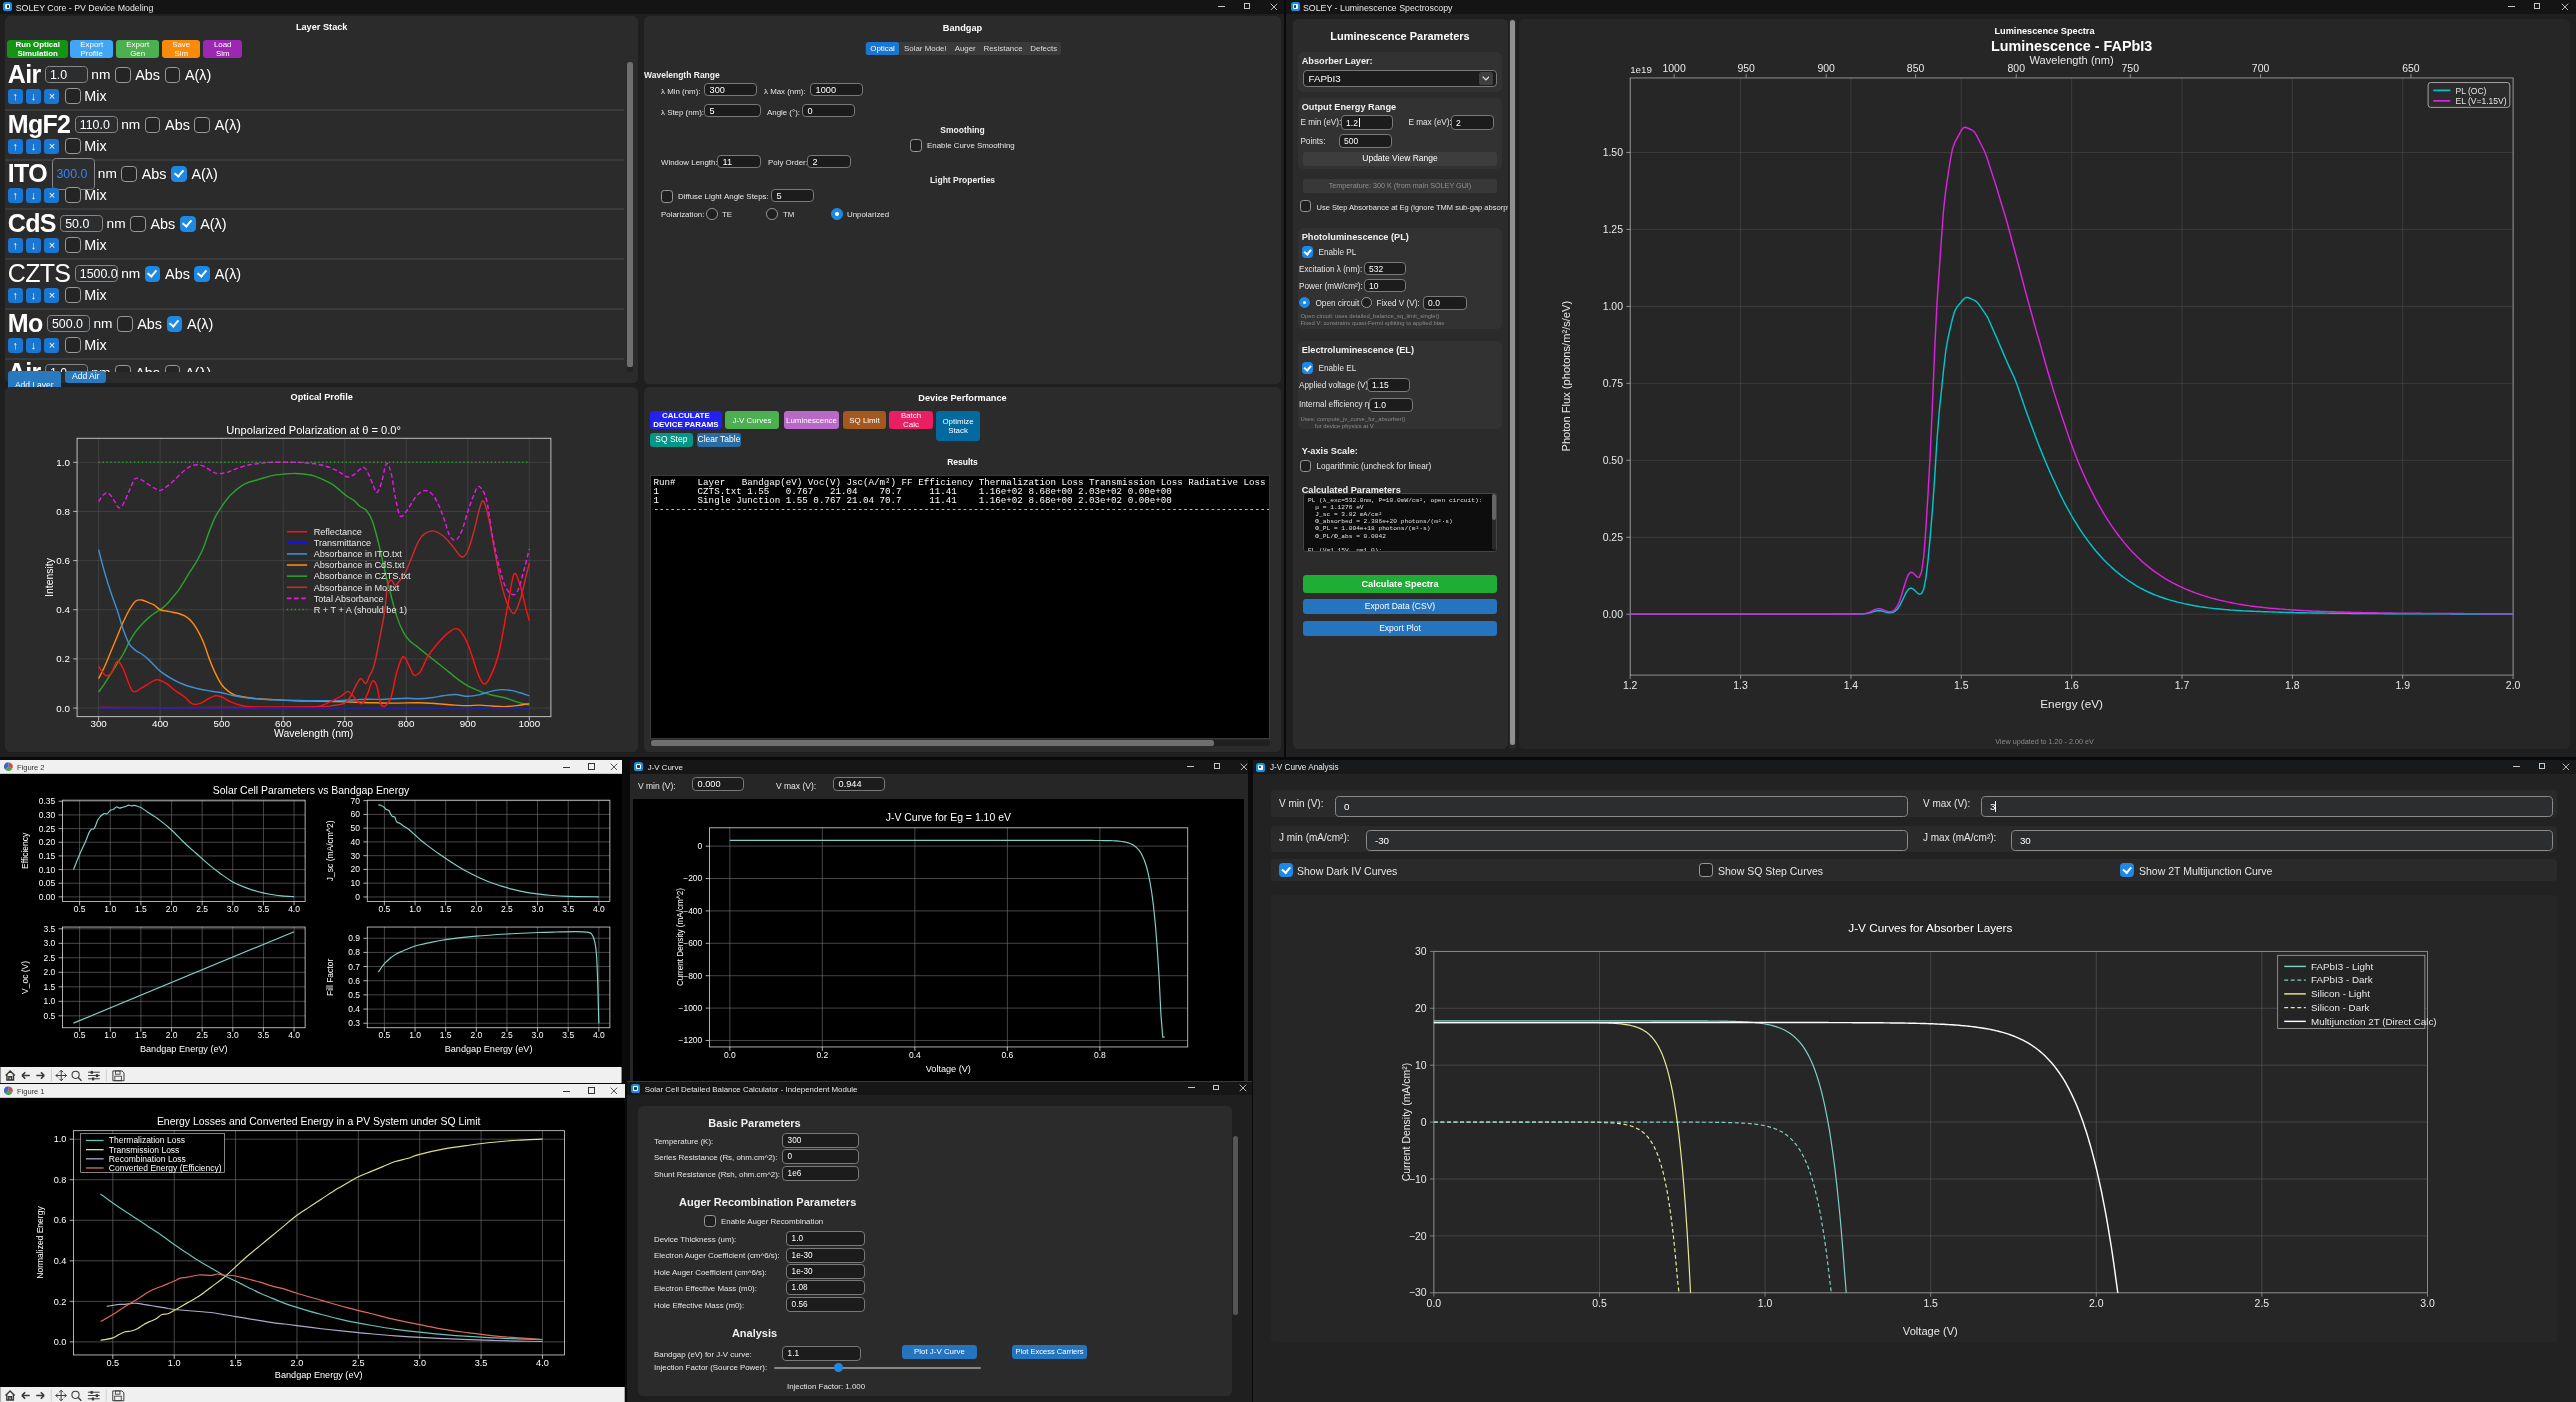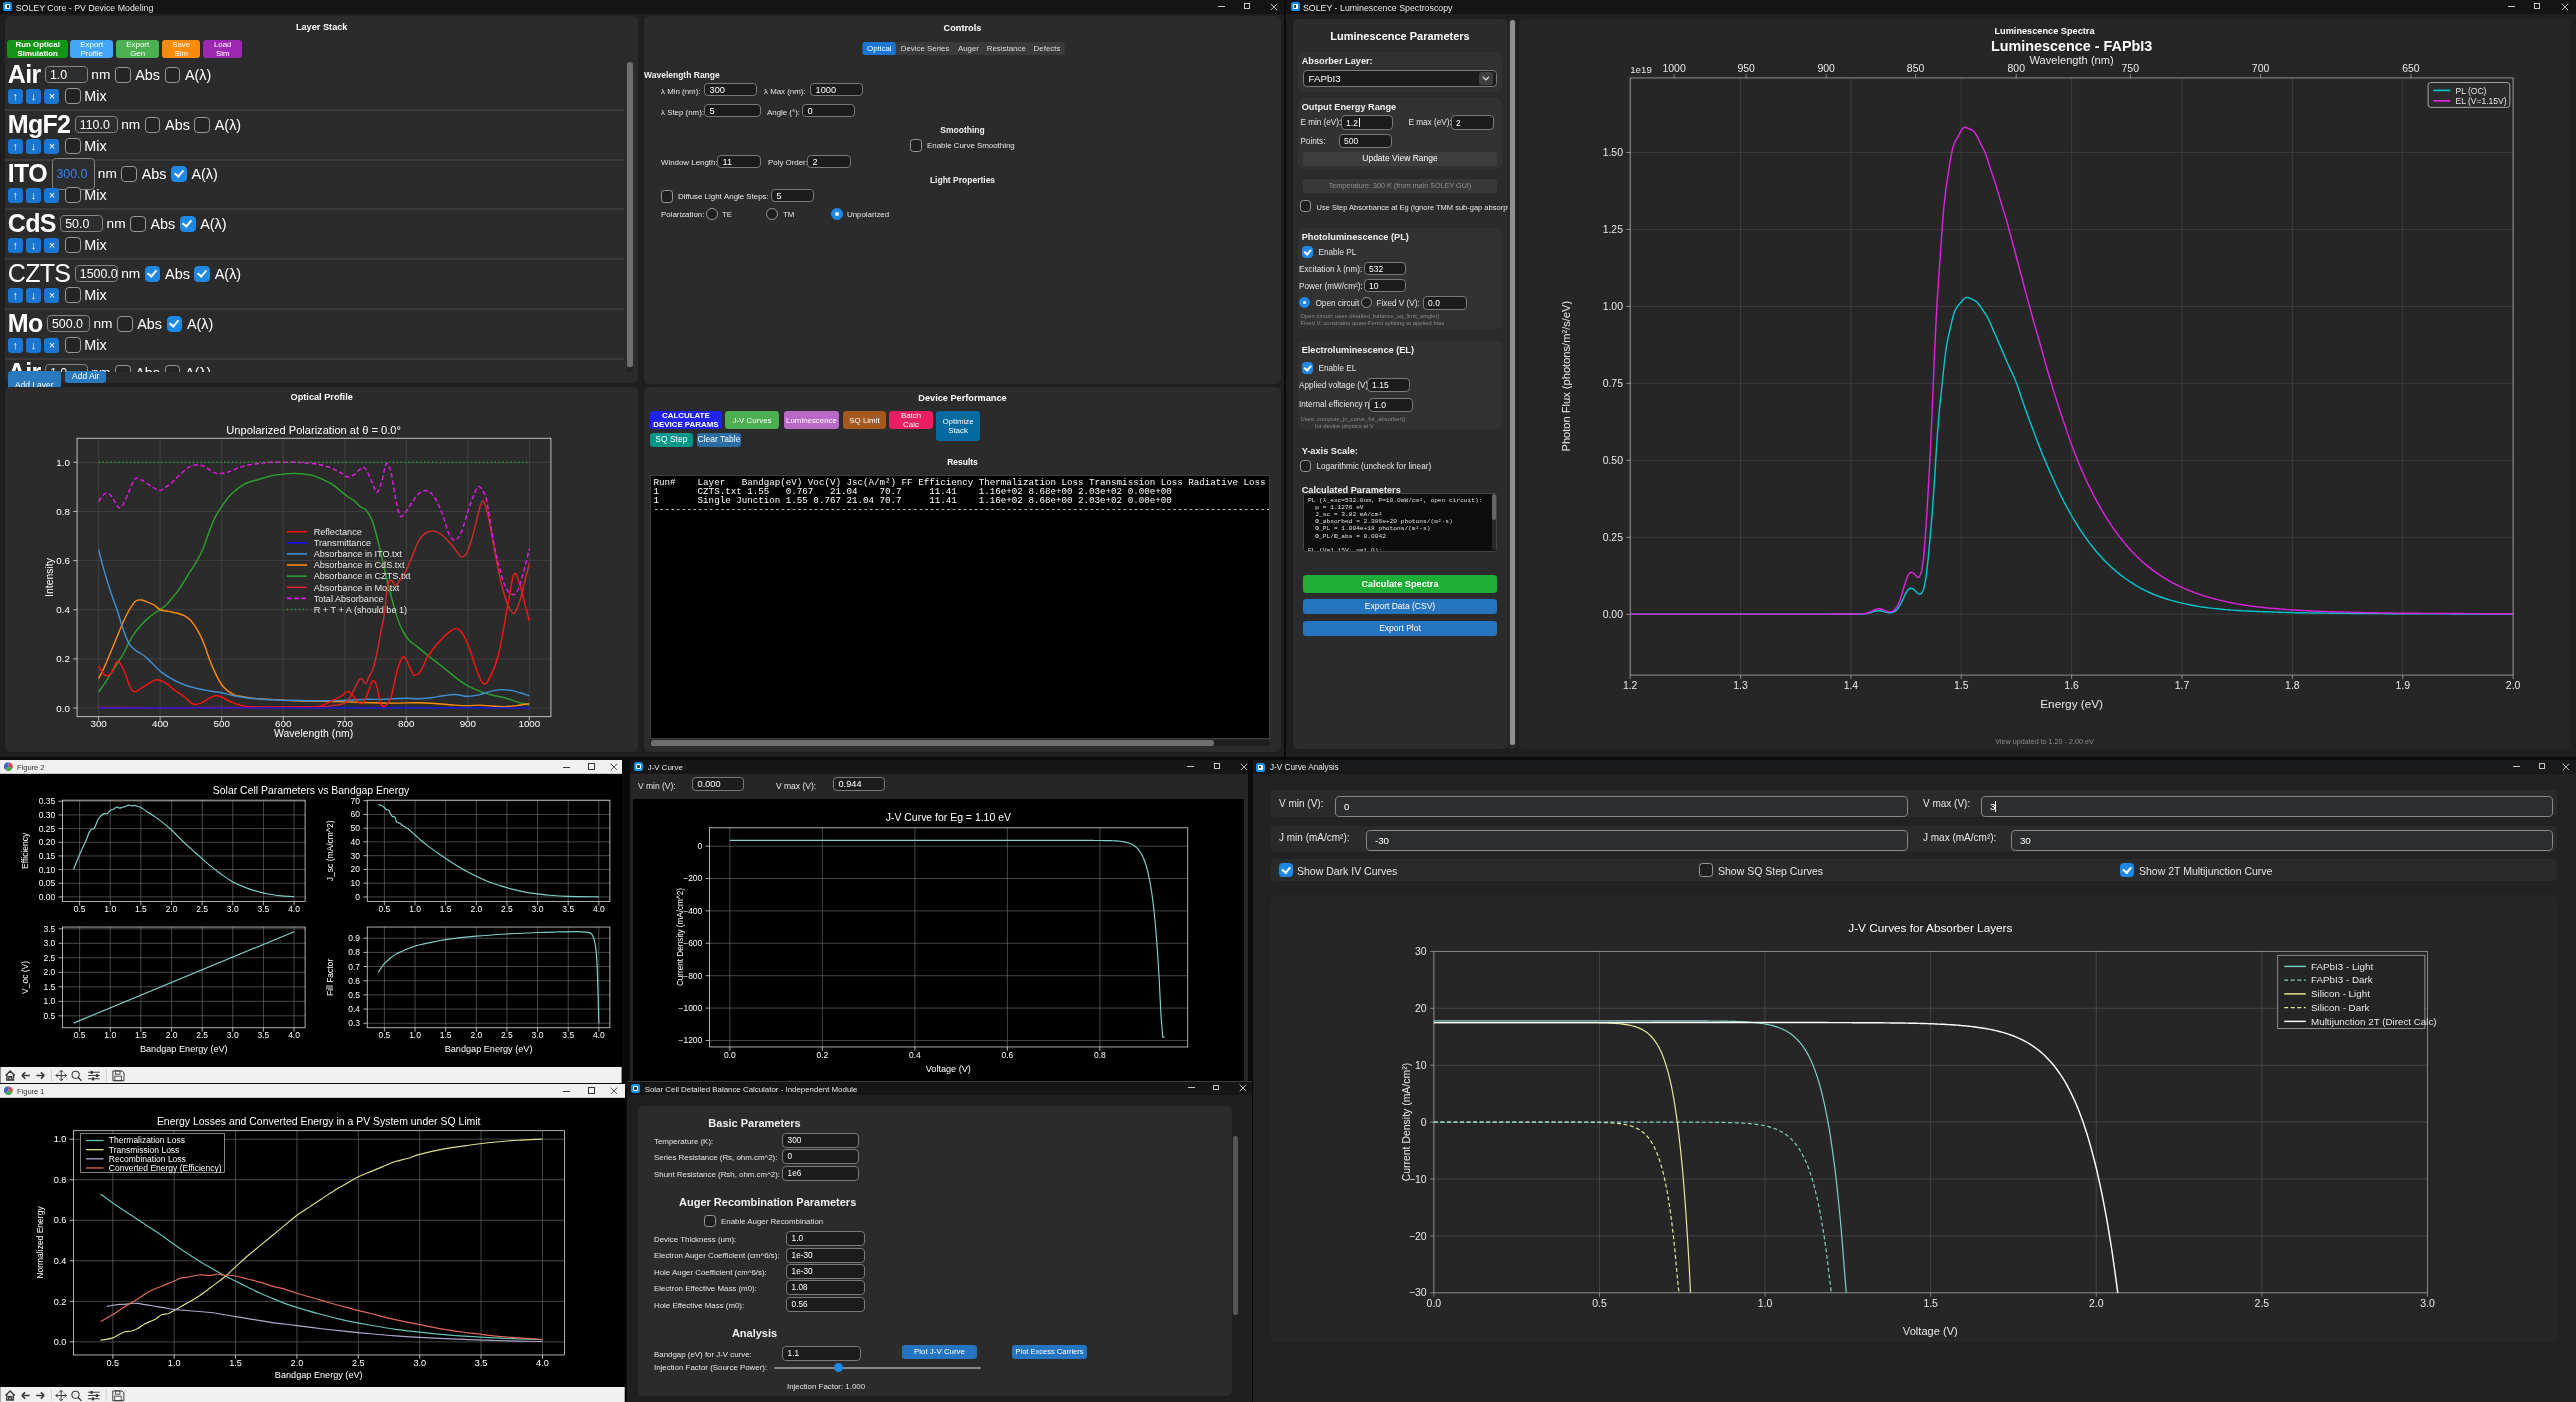--- a/index.html
+++ b/index.html
@@ -249,24 +249,24 @@
         <text x="472" y="273" fill="#e8e8e8" font-size="14px">Absorbance in CZTS.txt</text>
         <line x1="431" y1="285" x2="462" y2="285" stroke="#d62728" stroke-width="2.4"></line>
         <text x="472" y="290" fill="#e8e8e8" font-size="14px">Absorbance in Mo.txt</text>
         <line x1="431" y1="302" x2="462" y2="302" stroke="#e816e8" stroke-width="2.4" stroke-dasharray="7,4"></line>
         <text x="472" y="307" fill="#e8e8e8" font-size="14px">Total Absorbance</text>
         <line x1="431" y1="319" x2="462" y2="319" stroke="#2ca02c" stroke-width="2.4" stroke-dasharray="2,4"></line>
         <text x="472" y="324" fill="#e8e8e8" font-size="14px">R + T + A (should be 1)</text>
       </svg>
     </div>
     <div class="panel ctl" style="left:644px;top:16.4px;width:637px;height:368px">
-      <div class="ptitle" style="top:6.5px">Controls</div>
+      <div class="ptitle" style="top:6.5px">Bandgap</div>
       <div class="abs" style="left:319px;top:26px;transform:translateX(-50%);height:13px;background:#3a3a3a;border-radius:2.6px;display:flex;align-items:center;font-size:7.9px;color:#ddd;white-space:nowrap">
         <span style="background:#1976d2;color:#fff;border-radius:2.6px;padding:2px 4.6px;margin-left:0.7px">Optical</span>
-        <span style="padding:2px 4.6px">Device Series</span>
+        <span style="padding:2px 4.6px">Solar Model</span>
         <span style="padding:2px 3.9px">Auger</span>
         <span style="padding:2px 3.9px">Resistance</span>
         <span style="padding:2px 3.9px">Defects</span>
       </div>
       <div class="blbl" style="left:0;right:0;text-align:left;top:54px;font-size:8.5px">Wavelength Range</div>
       <div class="lbl" style="left:17px;top:71px">λ Min (nm):</div>
       <div class="inp" style="left:60px;top:67px;width:53px;height:12.4px;font-size:9.2px">300</div>
       <div class="lbl" style="left:120px;top:71px">λ Max (nm):</div>
       <div class="inp" style="left:166px;top:67px;width:53px;height:12.4px;font-size:9.2px">1000</div>
       <div class="lbl" style="left:17px;top:92px">λ Step (nm):</div>

